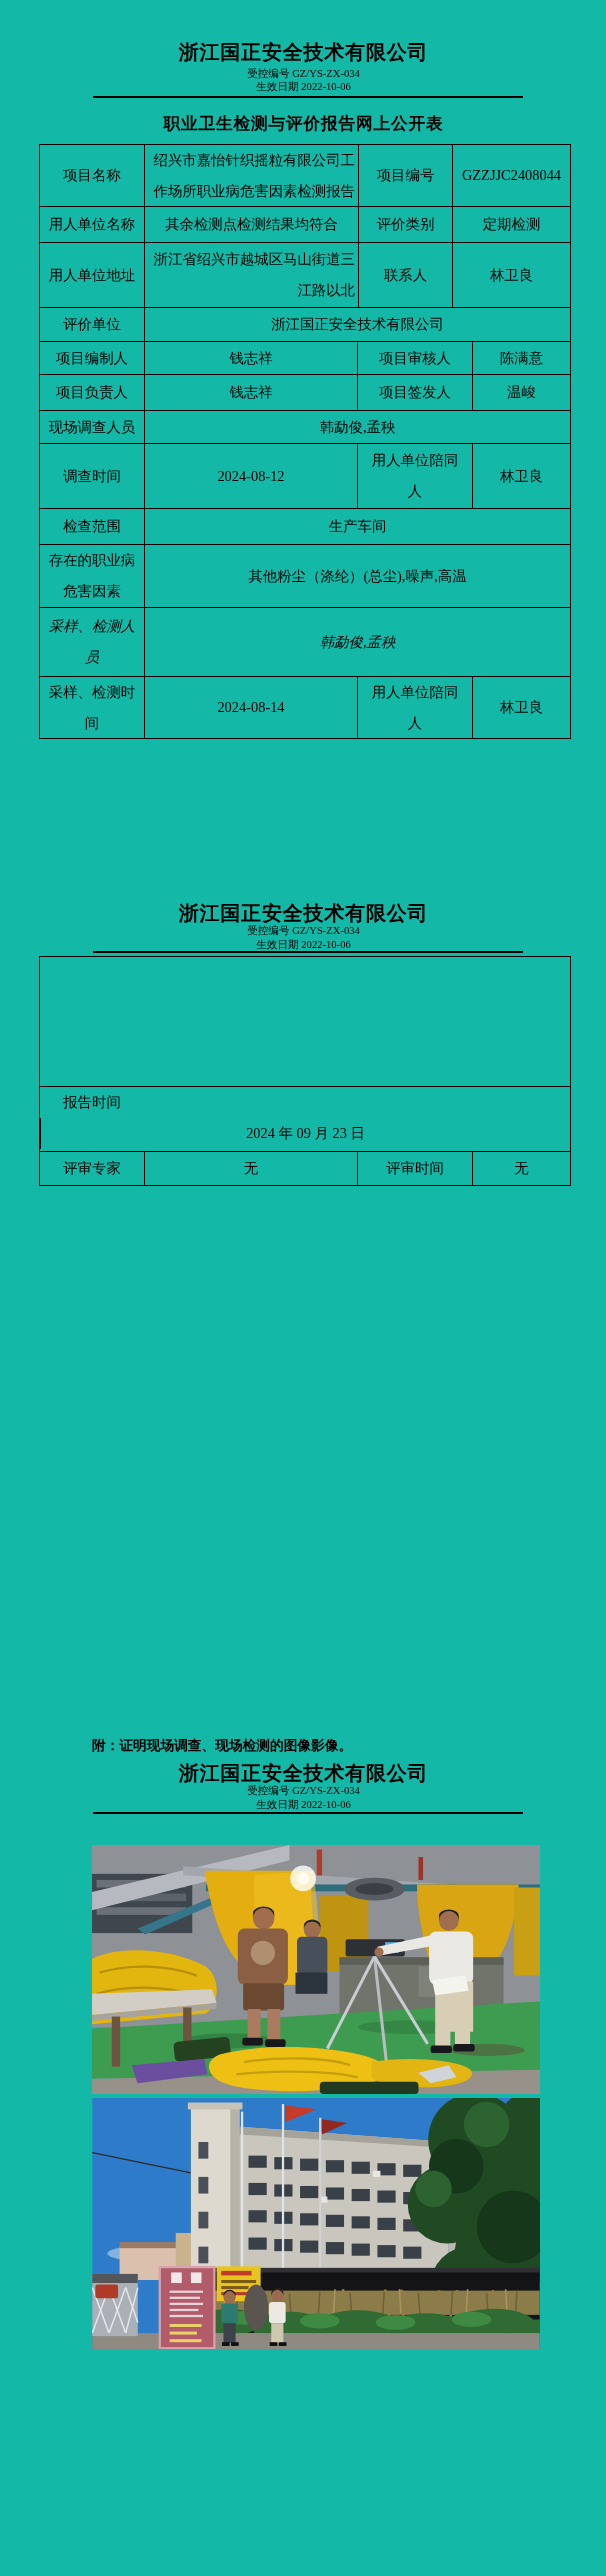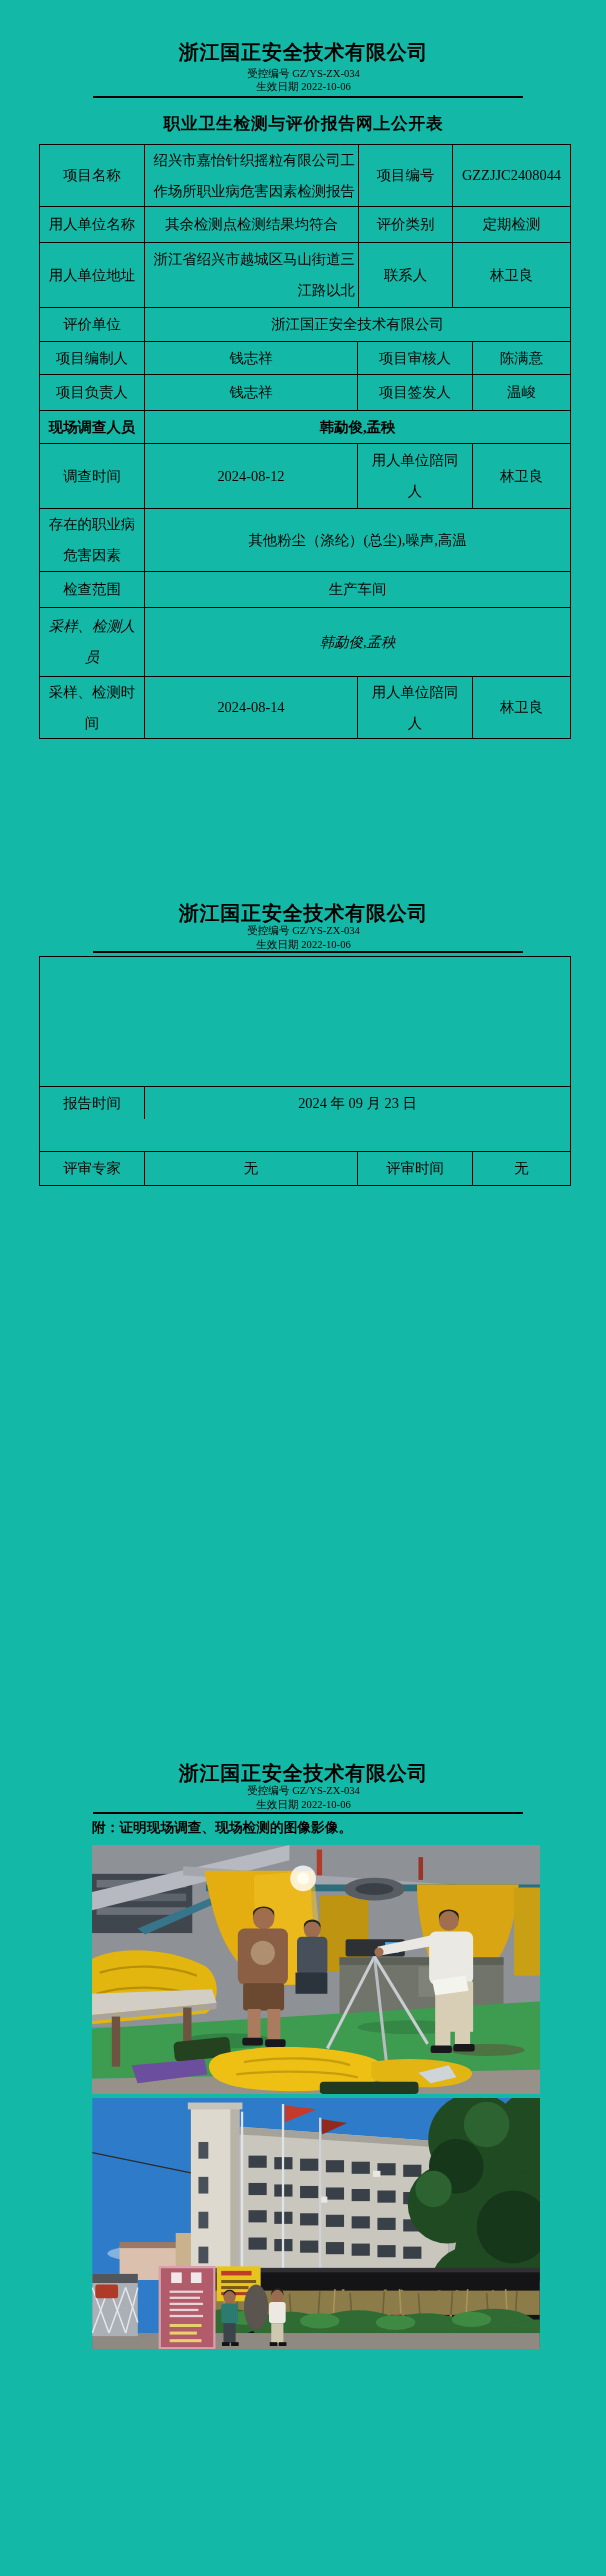--- a/index.html
+++ b/index.html
@@ -67,37 +67,37 @@
       <div class="cell c2">钱志祥</div>
       <div class="cell c3c">项目审核人</div>
       <div class="cell c4c">陈满意</div>
     </div>
     <div class="trow" style="height:35px;">
       <div class="cell c1">项目负责人</div>
       <div class="cell c2">钱志祥</div>
       <div class="cell c3c">项目签发人</div>
       <div class="cell c4c">温峻</div>
     </div>
-    <div class="trow" style="height:32px;font-weight:bold;">
+    <div class="trow" style="height:32px;">
       <div class="cell c1">现场调查人员</div>
       <div class="cell c2">韩勐俊,孟秧</div>
     </div>
     <div class="trow" style="height:64px;">
       <div class="cell c1">调查时间</div>
       <div class="cell c2">2024-08-12</div>
       <div class="cell c3c">用人单位陪同人</div>
       <div class="cell c4c">林卫良</div>
     </div>
+    <div class="trow" style="height:35px;">
+      <div class="cell c1">检查范围</div>
+      <div class="cell c2">生产车间</div>
+    </div>
     <div class="trow" style="height:62px;">
       <div class="cell c1">存在的职业病危害因素</div>
       <div class="cell c2">其他粉尘（涤纶）(总尘),噪声,高温</div>
-    </div>
-    <div class="trow" style="height:35px;">
-      <div class="cell c1">检查范围</div>
-      <div class="cell c2">生产车间</div>
     </div>
     <div class="trow" style="height:68px;font-style:italic;">
       <div class="cell c1">采样、检测人员</div>
       <div class="cell c2">韩勐俊,孟秧</div>
     </div>
     <div class="trow" style="height:61px;">
       <div class="cell c1">采样、检测时间</div>
       <div class="cell c2">2024-08-14</div>
       <div class="cell c3c">用人单位陪同人</div>
       <div class="cell c4c">林卫良</div>
@@ -105,37 +105,37 @@
   </div>
 
   <div class="hdr-company" style="top:900px;">浙江国正安全技术有限公司</div>
   <div class="hdr-sub" style="top:924px;">受控编号 GZ/YS-ZX-034</div>
   <div class="hdr-sub" style="top:938px;">生效日期 2022-10-06</div>
   <div class="hdr-line" style="top:951px;"></div>
 
   <div class="tbl" style="top:956px;">
     <div class="trow" style="height:129px;">
     </div>
-    <div class="trow" style="height:32px;">
+    <div class="trow" style="height:32px;flex-direction:column;">
       <div class="cell c1">报告时间</div>
       <div class="cell c2">2024 年 09 月 23 日</div>
     </div>
     <div class="trow" style="height:33px;margin-top:32px;">
       <div class="cell c1">评审专家</div>
       <div class="cell c2">无</div>
       <div class="cell c3c">评审时间</div>
       <div class="cell c4c">无</div>
     </div>
   </div>
 
   <div class="hdr-company" style="top:1760px;">浙江国正安全技术有限公司</div>
   <div class="hdr-sub" style="top:1784px;">受控编号 GZ/YS-ZX-034</div>
   <div class="hdr-sub" style="top:1798px;">生效日期 2022-10-06</div>
   <div class="hdr-line" style="top:1812px;"></div>
-  <div class="caption" style="top:1819px;">附：证明现场调查、现场检测的图像影像。</div>
+  <div class="caption" style="top:1737px;">附：证明现场调查、现场检测的图像影像。</div>
 
   <div class="photo" style="top:1845px;">
     <svg width="448" height="249" viewBox="0 0 590 328">
       <rect width="590" height="240" fill="#8e9196"></rect>
       <rect x="0" y="38" width="132" height="78" fill="#3f464e"></rect>
       <rect x="6" y="46" width="118" height="10" fill="#6b7078"></rect>
       <rect x="6" y="64" width="118" height="10" fill="#5d636b"></rect>
       <rect x="6" y="82" width="118" height="10" fill="#6b7078"></rect>
       <polygon points="0,62 260,0 260,20 0,86" fill="#b6bac0"></polygon>
       <polygon points="120,28 590,60 590,72 120,40" fill="#a3a7ad"></polygon>

